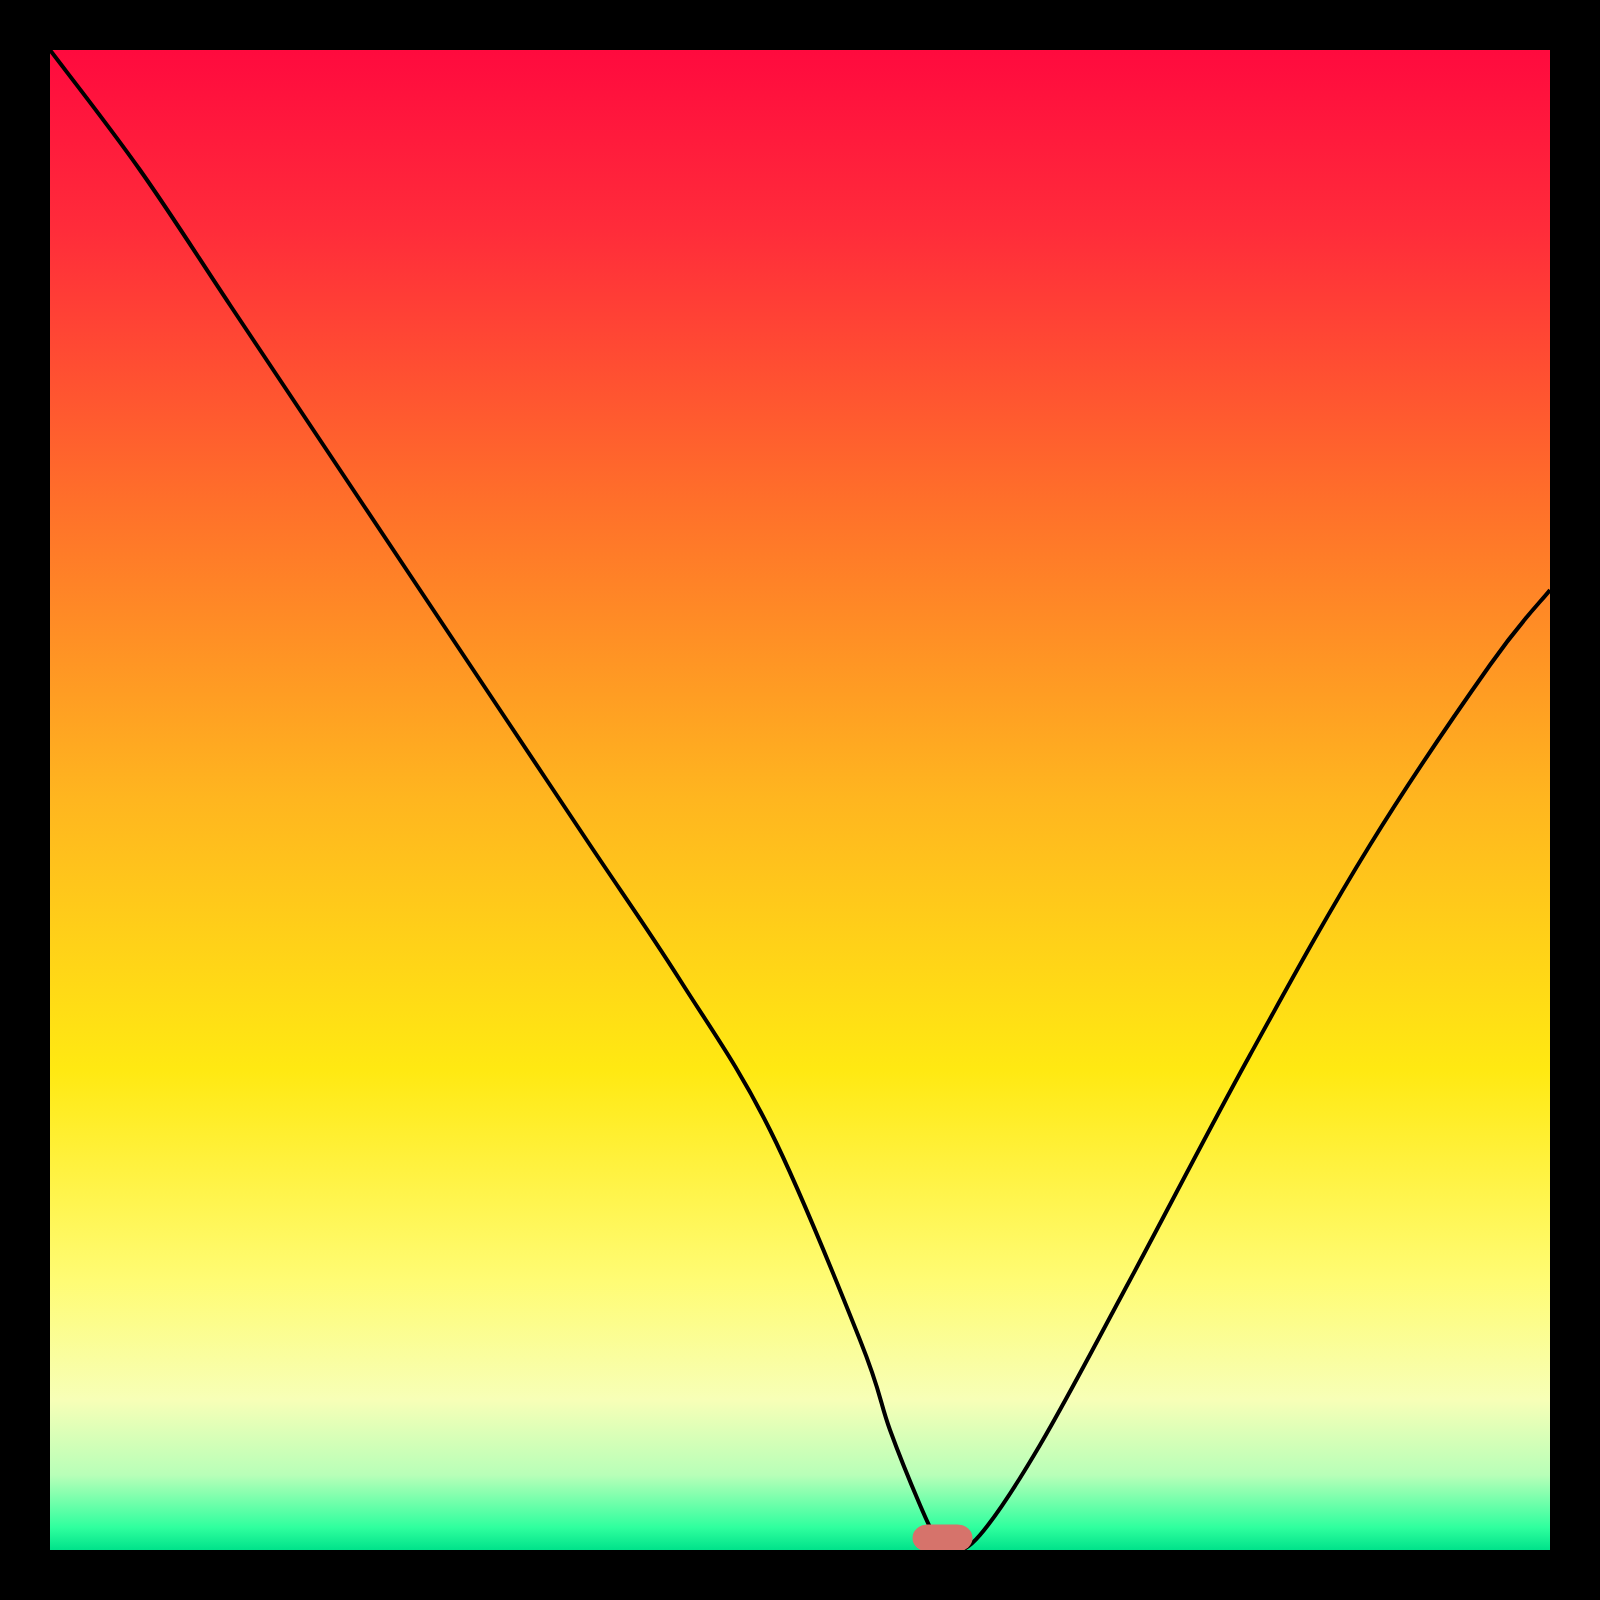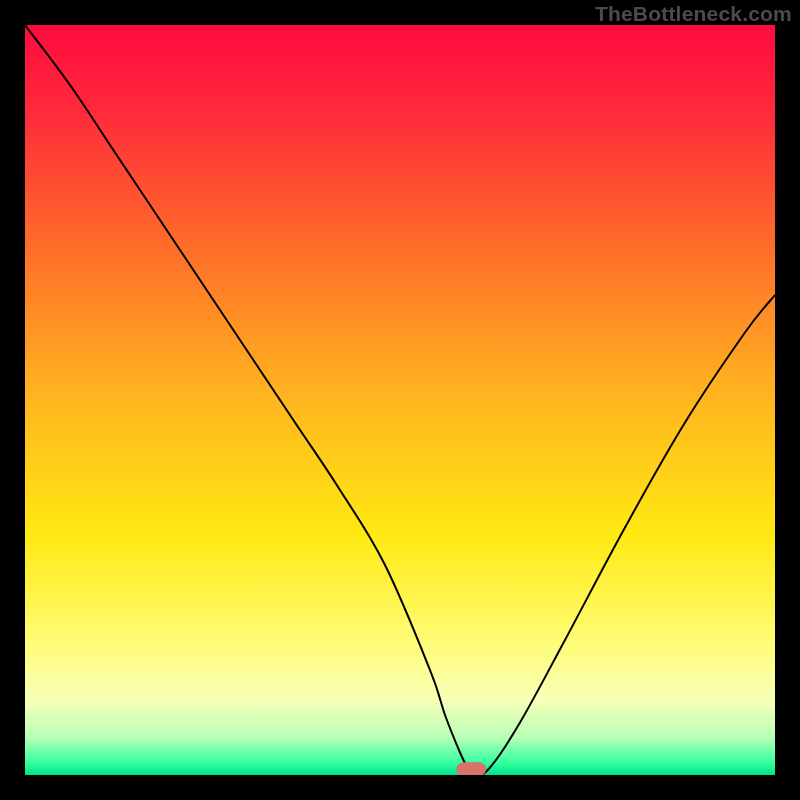--- a/index.html
+++ b/index.html
@@ -55,14 +55,13 @@
             <stop offset="95%" stop-color="#b8ffb8"></stop>
             <stop offset="98.5%" stop-color="#2fff9e"></stop>
             <stop offset="100%" stop-color="#00e28a"></stop>
           </linearGradient>
       </defs>
       <rect x="0" y="0" width="100" height="100" fill="url(#bg-grad)"></rect>
       <path id="curve" fill="none" stroke="#000000" stroke-width="2" vector-effect="non-scaling-stroke" d="M 0.00 0.00 C 1.08 1.44, 3.84 4.94, 6.00 8.00 C 8.16 11.06, 9.84 13.76, 12.00 17.00 C 14.16 20.24, 15.84 22.76, 18.00 26.00 C 20.16 29.24, 21.84 31.76, 24.00 35.00 C 26.16 38.24, 27.84 40.76, 30.00 44.00 C 32.16 47.24, 33.84 49.76, 36.00 53.00 C 38.16 56.24, 39.84 58.58, 42.00 62.00 C 44.16 65.42, 45.84 67.68, 48.00 72.00 C 50.16 76.32, 52.56 82.40, 54.00 86.00 C 55.44 89.60, 55.28 90.02, 56.00 92.00 C 56.72 93.98, 57.46 95.74, 58.00 97.00 C 58.54 98.26, 58.64 98.46, 59.00 99.00 C 59.36 99.54, 59.46 100.00, 60.00 100.00 C 60.54 100.00, 60.92 100.26, 62.00 99.00 C 63.08 97.74, 64.20 96.06, 66.00 93.00 C 67.80 89.94, 69.48 86.68, 72.00 82.00 C 74.52 77.32, 77.12 72.22, 80.00 67.00 C 82.88 61.78, 85.12 57.68, 88.00 53.00 C 90.88 48.32, 93.84 44.06, 96.00 41.00 C 98.16 37.94, 99.28 36.90, 100.00 36.00"></path>
       <rect id="marker" rx="1" ry="1" x="57.50" y="98.30" width="4" height="1.8" fill="#d6736b"></rect>
     </svg>
   </div>
-  <div class="watermark">TheBottleneck.com</div>
 </div>
 
 </body></html>

